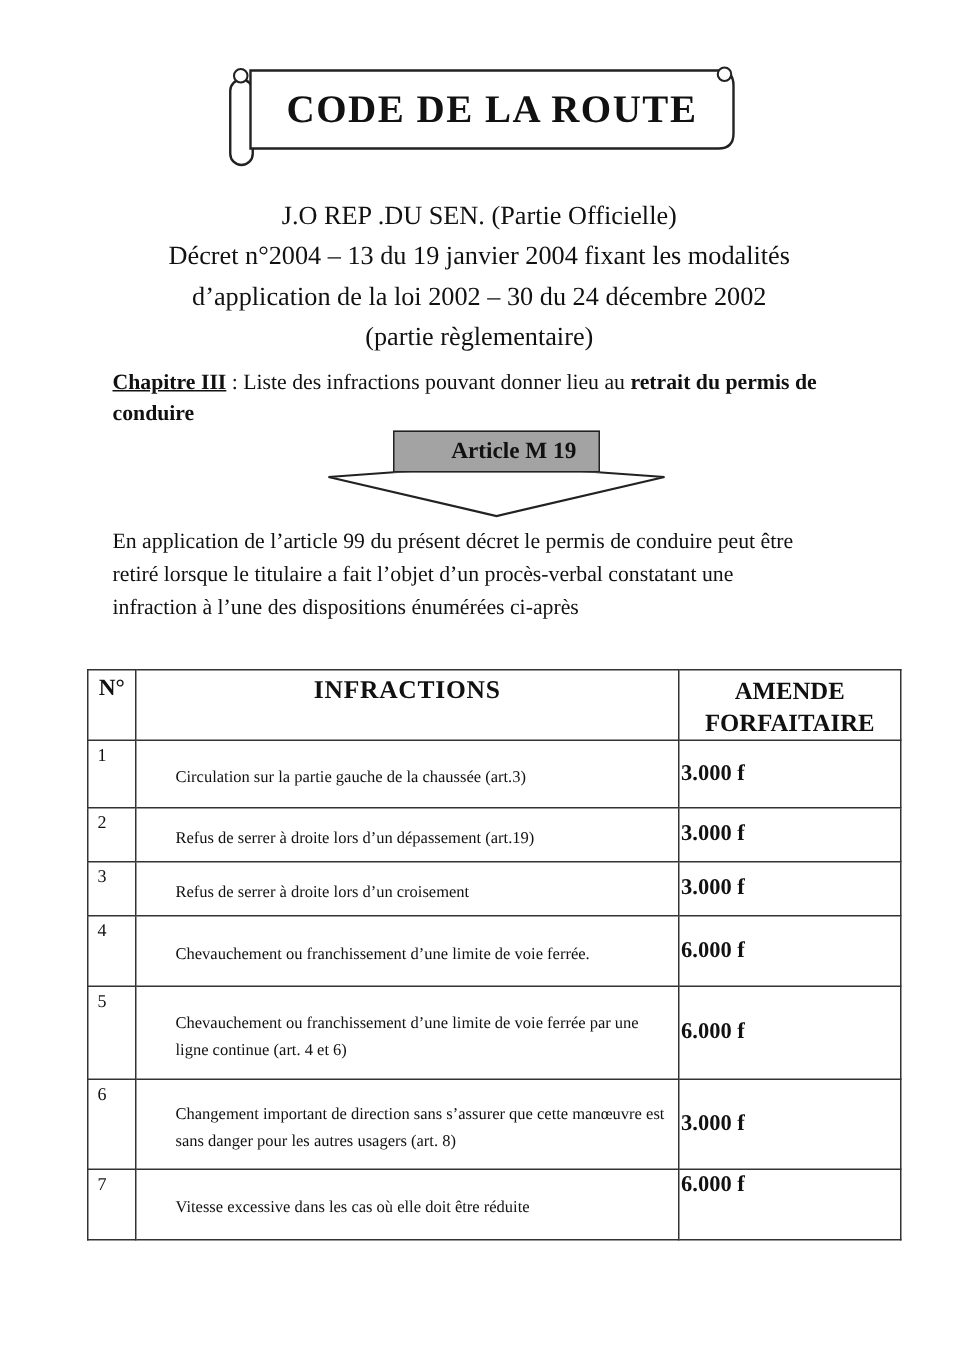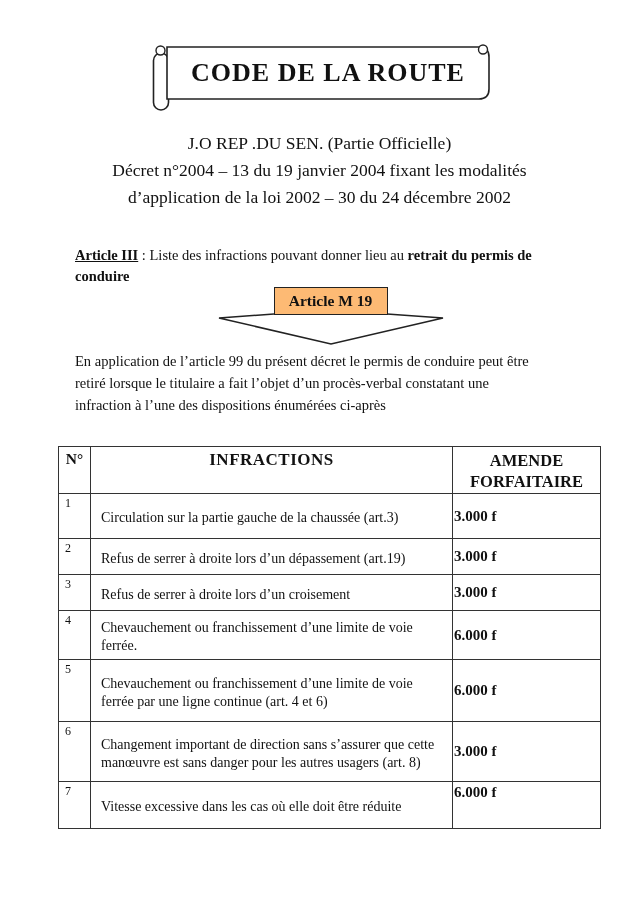--- a/index.html
+++ b/index.html
@@ -35,23 +35,23 @@
   .chapter-label { font-weight:bold; text-decoration:underline; }
   .chapter-bold  { font-weight:bold; }
 
   
   .article-wrap {
     position:absolute; top:287px; left:calc(50% + 11px);
     transform:translateX(-50%); width:226px;
   }
   .article-box {
     width:112px; height:26px; margin:0 auto;
-    border:1.6px solid #222; background:#fdba74;
+    border:1.6px solid #222; background:#a3a3a3;
     display:flex; align-items:center; justify-content:center;
-    font-weight:bold; font-size:15.5px; position:relative; z-index:2;
+    font-weight:bold; font-size:15.5px; position:relative; z-index:2;padding-left:24px;
   }
   .article-arrow svg { display:block; margin-top:-2px; }
 
   
   .intro {
     position:absolute; left:75px; top:350px; width:500px;
     font-size:14.5px; line-height:22px;
   }
 
   
@@ -71,22 +71,22 @@
   .doc-table tbody tr:nth-child(3) { height:36px; }
   .doc-table tbody tr:nth-child(4) { height:47px; }
   .doc-table tbody tr:nth-child(5) { height:62px; }
   .doc-table tbody tr:nth-child(6) { height:60px; }
   .doc-table tbody tr:nth-child(7) { height:47px; }
 
   .row-number-cell {
     vertical-align:top; font-size:12px; padding:2px 0 0 6px;
   }
   .infraction-cell {
-    vertical-align:middle; font-size:14px; line-height:18px;
-    padding:8px 8px 4px 10px;
+    vertical-align:middle; font-size:11px; line-height:18px;
+    padding:8px 8px 4px 26px;
   }
   .amount-cell {
     vertical-align:middle; text-align:left;
     font-weight:bold; font-size:15px;
   }
   .doc-table tbody tr:last-child .amount-cell { vertical-align:top; padding-top:2px; }
 </style>
 </head>
 <body>
 
@@ -102,24 +102,25 @@
       <circle cx="10.5" cy="10.5" r="4.5" fill="#ffffff" stroke="#222" stroke-width="1.4"></circle>
       <circle cx="333" cy="9.5" r="4.5" fill="#ffffff" stroke="#222" stroke-width="1.4"></circle>
     </svg>
     <div class="banner-text">CODE DE LA ROUTE</div>
   </div>
 
   <div class="header-block">
       <div>J.O REP .DU SEN. (Partie Officielle)</div>
       <div>Décret n°2004 – 13 du 19 janvier 2004 fixant les modalités</div>
       <div>d’application de la loi 2002 – 30 du  24 décembre 2002</div>
+      <div>(partie règlementaire)</div>
     </div>
 
   <div class="chapter">
-    <span class="chapter-label">Article III</span><span> : Liste des infractions pouvant donner lieu au </span><span class="chapter-bold">retrait du permis de conduire</span>
+    <span class="chapter-label">Chapitre III</span><span> : Liste des infractions pouvant donner lieu au </span><span class="chapter-bold">retrait du permis de conduire</span>
   </div>
 
   <div class="article-wrap">
     <div class="article-box">Article M 19</div>
     <div class="article-arrow">
       <svg width="226" height="33" viewBox="0 0 226 33">
         <path d="M56,1 L1,5 L113,31 L225,5 L169,1" fill="#ffffff" stroke="#222" stroke-width="1.5" stroke-linejoin="miter"></path>
       </svg>
     </div>
   </div>

